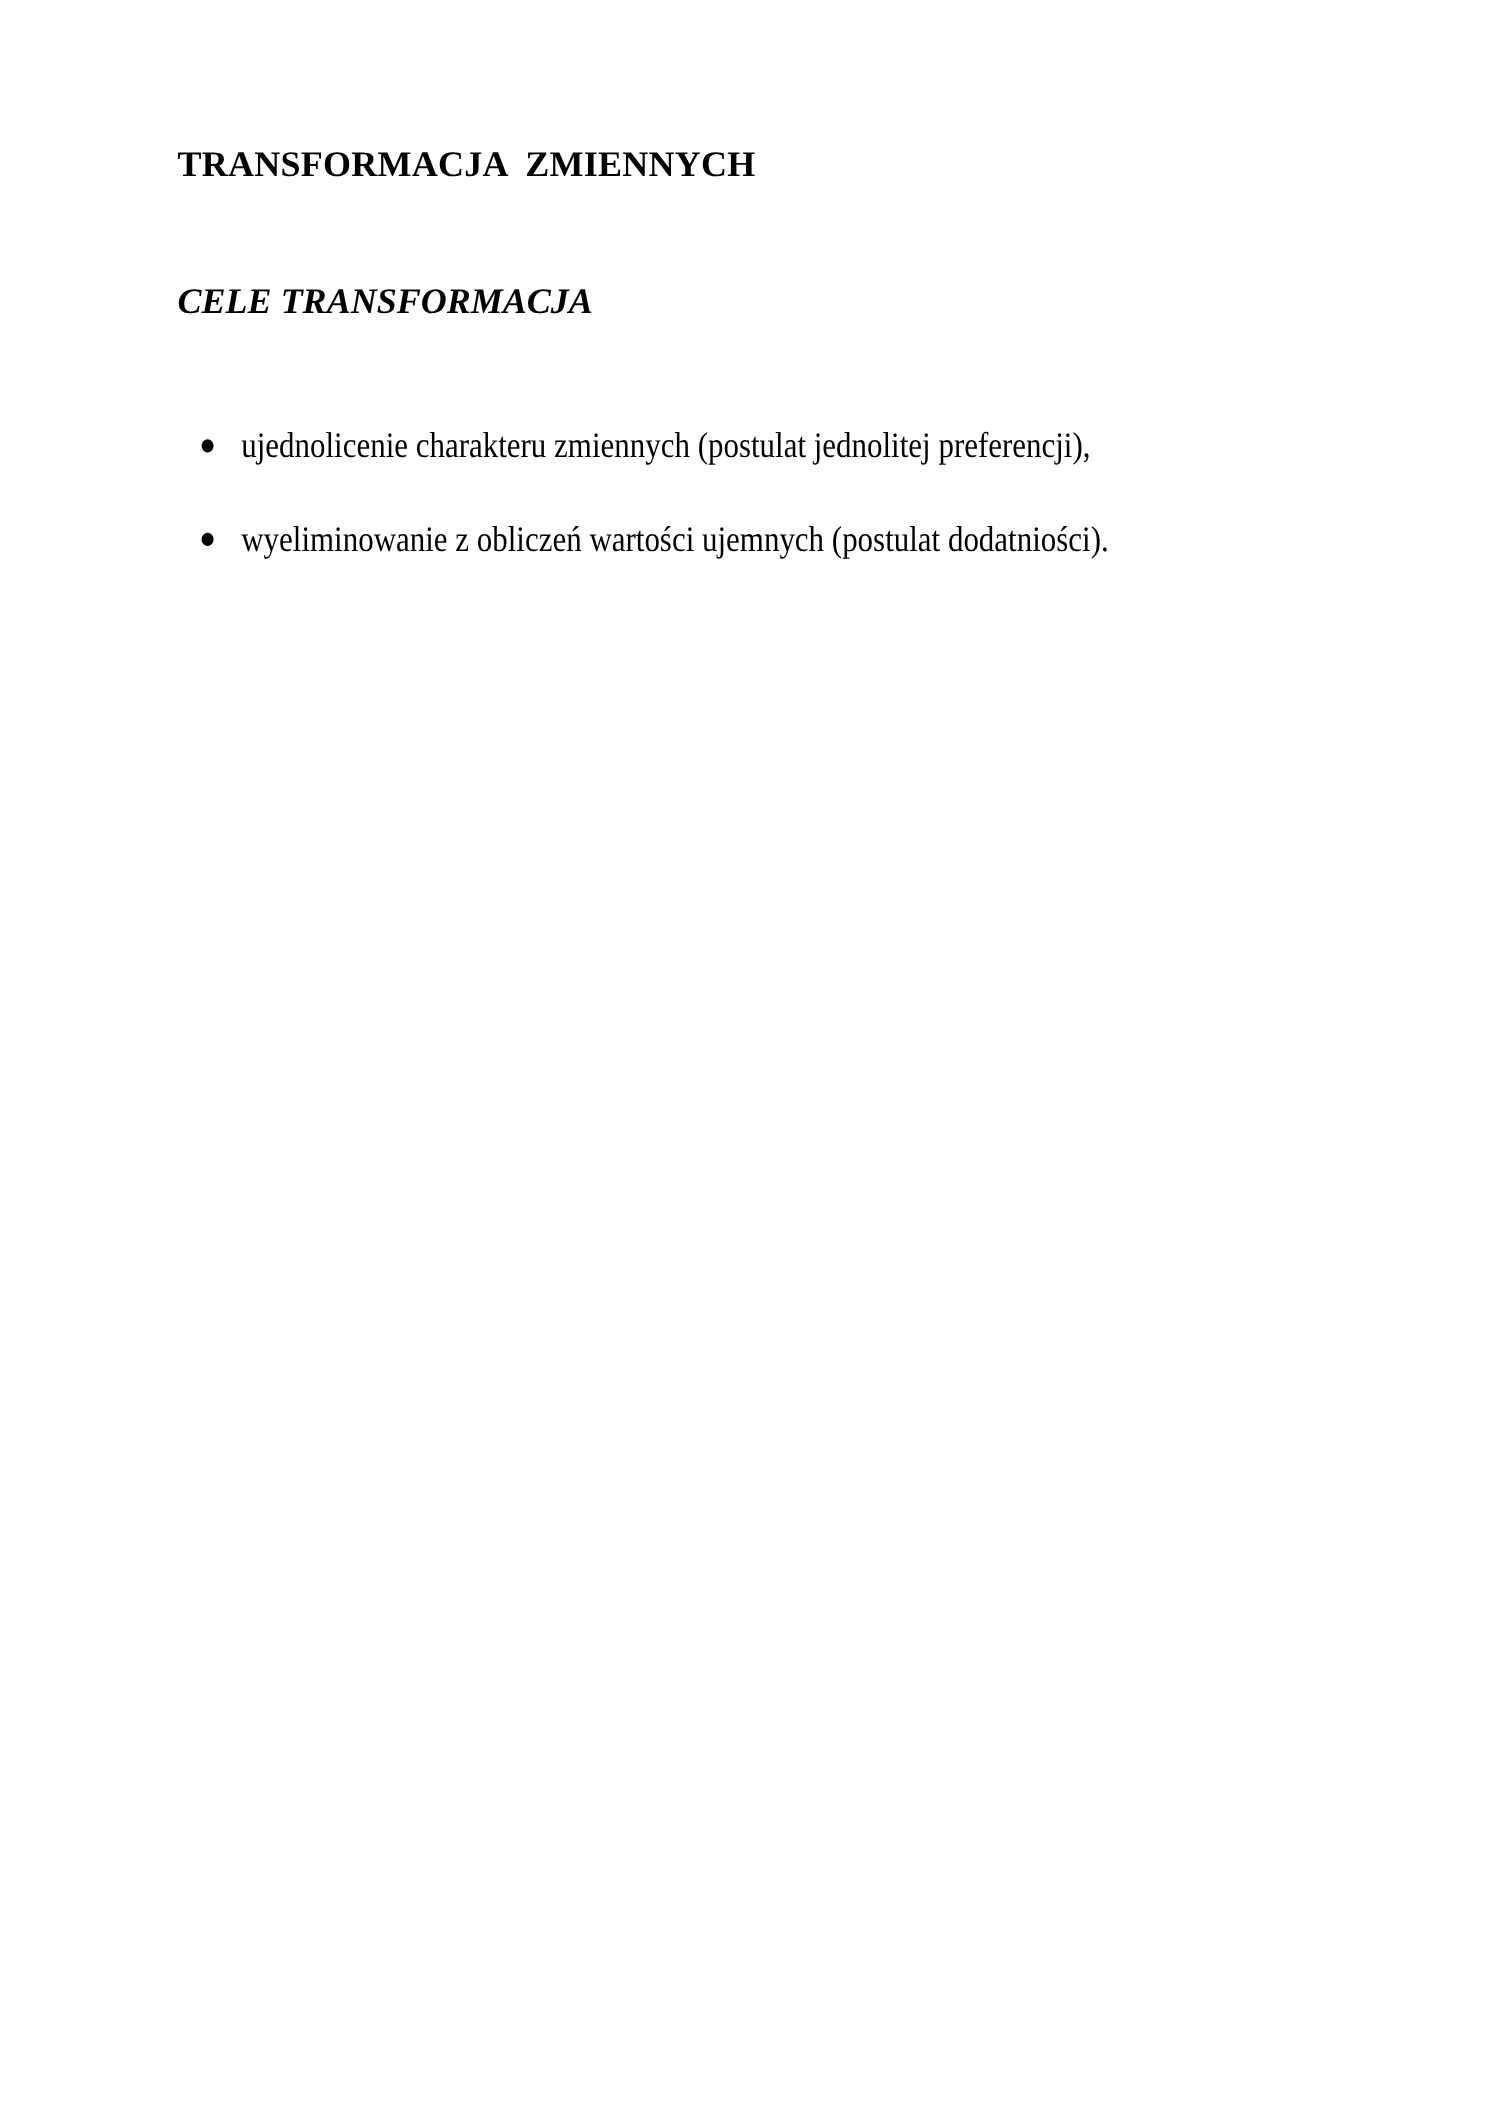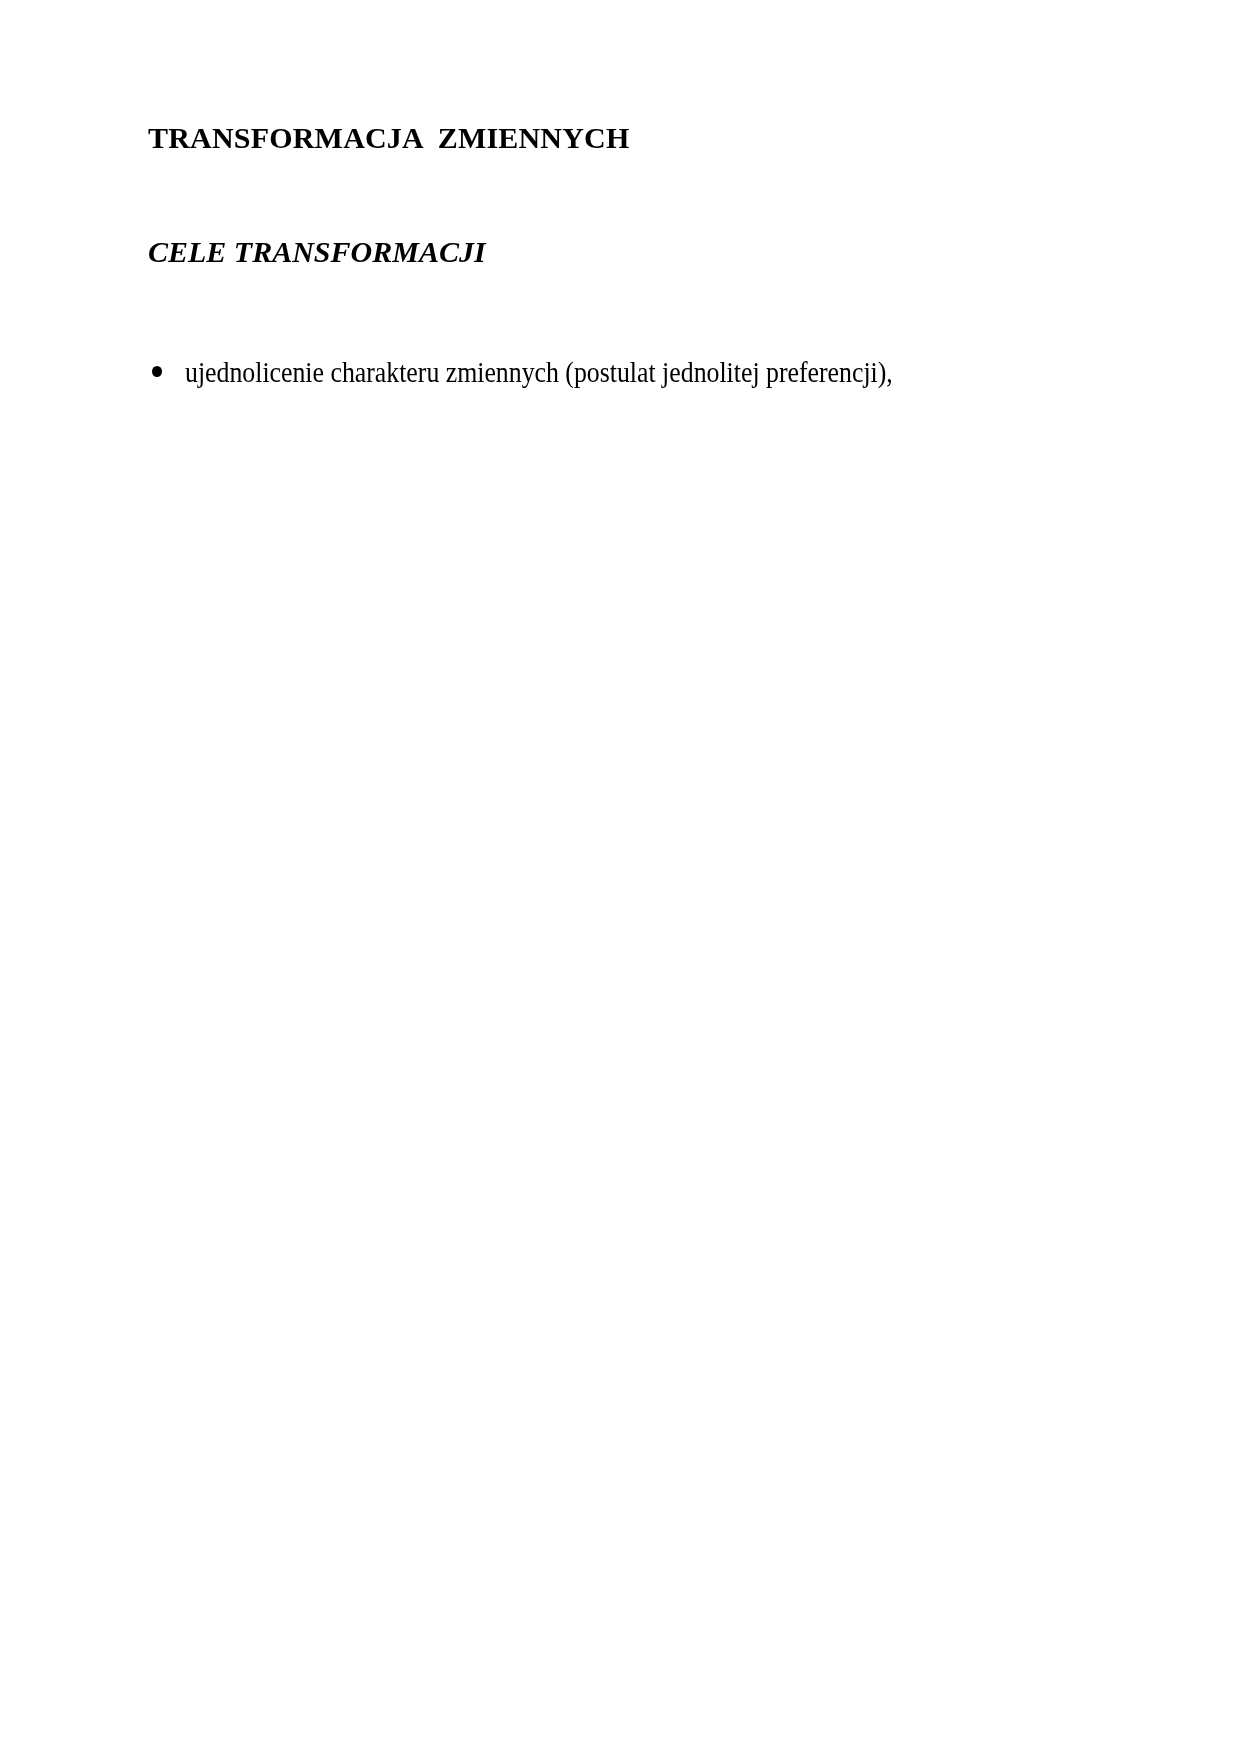--- a/index.html
+++ b/index.html
@@ -38,21 +38,21 @@
       left: 148px;
       top: 232px;
       font-size: 30px;
       font-weight: bold;
       font-style: italic;
       margin: 0;
       line-height: 40px;
     }
     .list {
       position: absolute;
-      left: 148px;
+      left: 164px;
       top: 352px;
       width: 943px;
       margin: 0;
       padding: 0;
       list-style: none;
     }
     .item {
       position: relative;
       padding-left: 37px;
       margin-bottom: 38px;
@@ -75,21 +75,25 @@
       transform: scaleX(0.86);
       transform-origin: left top;
       width: 116.3%;
     }
   </style>
 </head>
 <body>
 
 <div class="page">
   <h1 class="title">TRANSFORMACJA  ZMIENNYCH</h1>
-  <h2 class="subtitle">CELE TRANSFORMACJI</h2>
+  <h2 class="subtitle">CELE TRANSFORMACJA</h2>
 
   <ul class="list">
     <li class="item">
       <span class="bullet"></span>
       <span class="item-text">ujednolicenie charakteru zmiennych (postulat jednolitej preferencji),</span>
     </li>
+    <li class="item">
+      <span class="bullet"></span>
+      <span class="item-text">wyeliminowanie z obliczeń wartości ujemnych (postulat dodatniości).</span>
+    </li>
   </ul>
 </div>
 
 </body></html>

